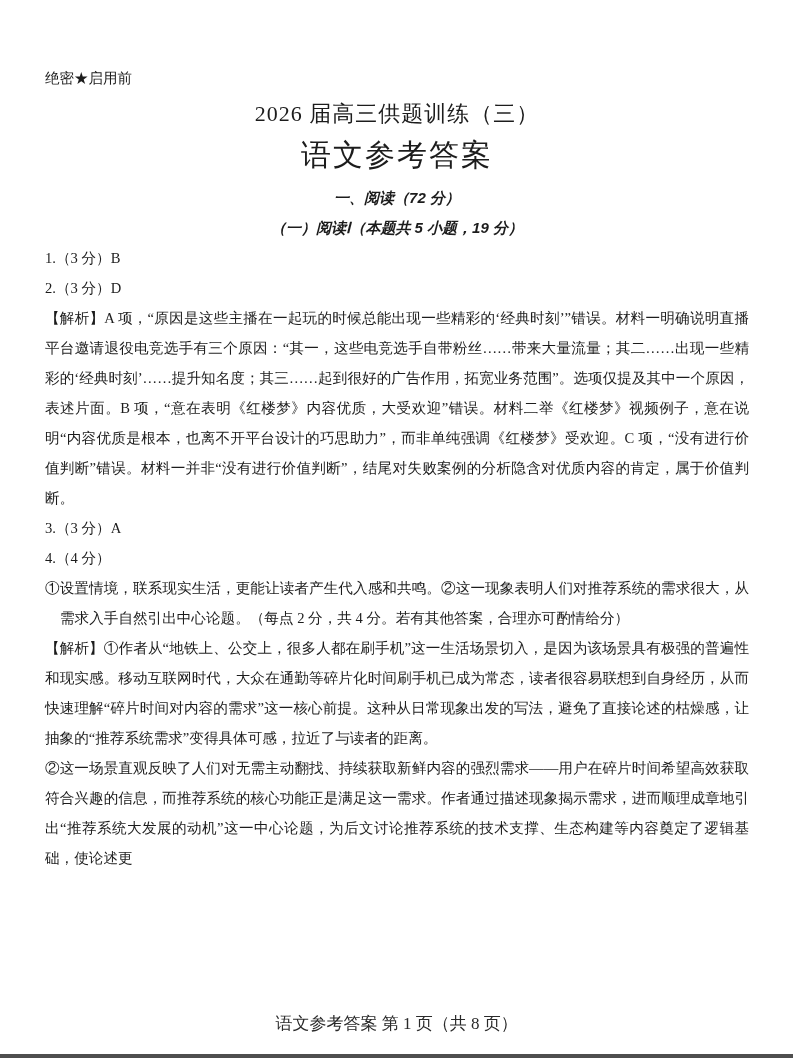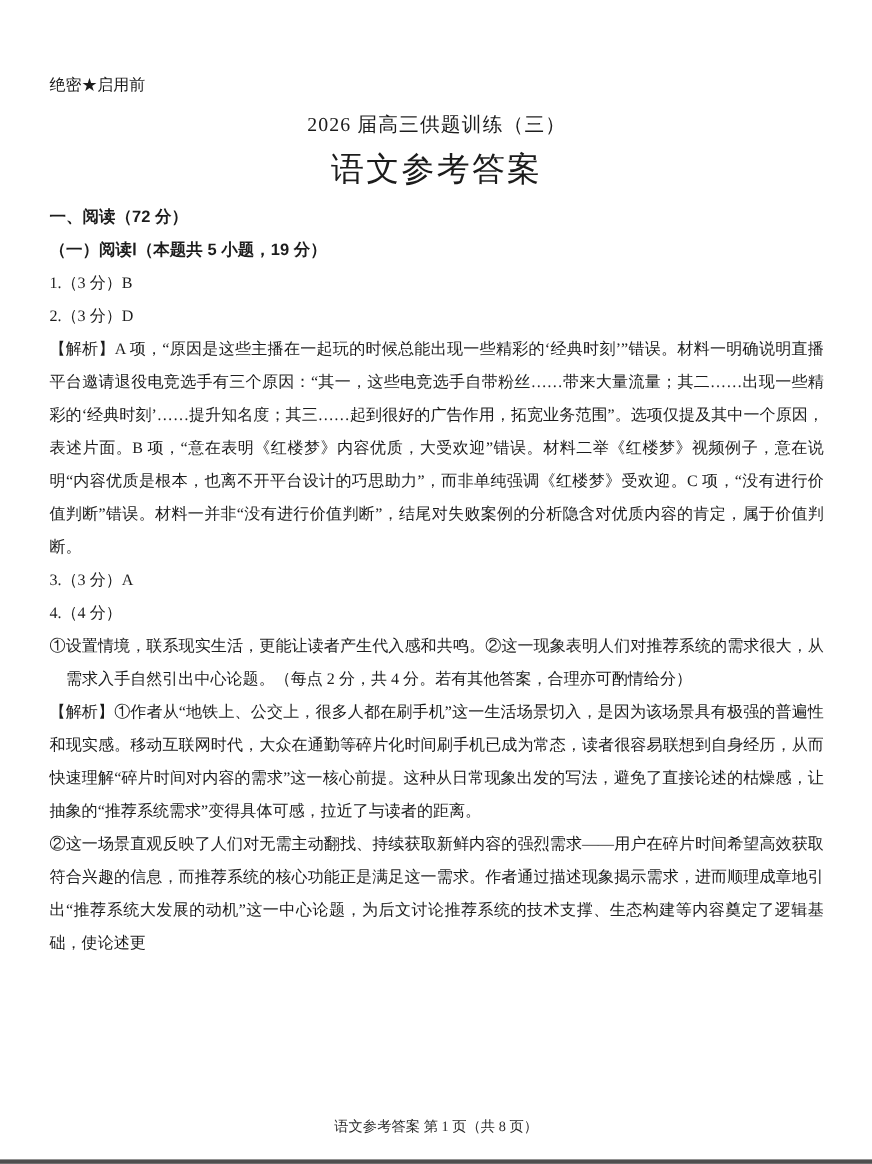--- a/index.html
+++ b/index.html
@@ -16,21 +16,21 @@
     padding: 46px 44px 0 45px;
     box-sizing: border-box;
     margin-top: 23px;
   }
   .classified {
     font-size: 14.5px;
     line-height: 18px;
   }
   .doc-title {
     text-align: center;
-    font-size: 18px;
+    font-size: 22px;
     line-height: 27px;
     margin-top: 13px;
     letter-spacing: 1px;
   }
   .doc-subtitle {
     text-align: center;
     font-size: 30px;
     line-height: 37px;
     font-weight: normal;
     margin-top: 9px;
@@ -41,33 +41,34 @@
     font-size: 14.6px;
     line-height: 30px;
     text-align: justify;
   }
   .sec-heading, .sub-heading {
     font-family: "Liberation Sans", sans-serif;
     font-size: 15px;
     font-weight: bold;
     line-height: 30px;
     margin: 0;
-    text-align: left;
+    text-align: center;
+    font-style: italic;
   }
   .sub-heading { margin-left: 24px; }
   .content p { margin: 0; }
   p.hanging {
     padding-left: 15px;
     text-indent: -15px;
   }
   .footer {
     position: absolute;
     top: 992px; left: 0; right: 0;
     text-align: center;
-    font-size: 13px;
+    font-size: 17px;
     line-height: 18px;
     color: #2a2a2a;
   }
   .bottom-bar {
     position: absolute;
     left: 0; right: 0; bottom: 0;
     height: 4px;
     background: #4f4f4f;
   }
 </style>

